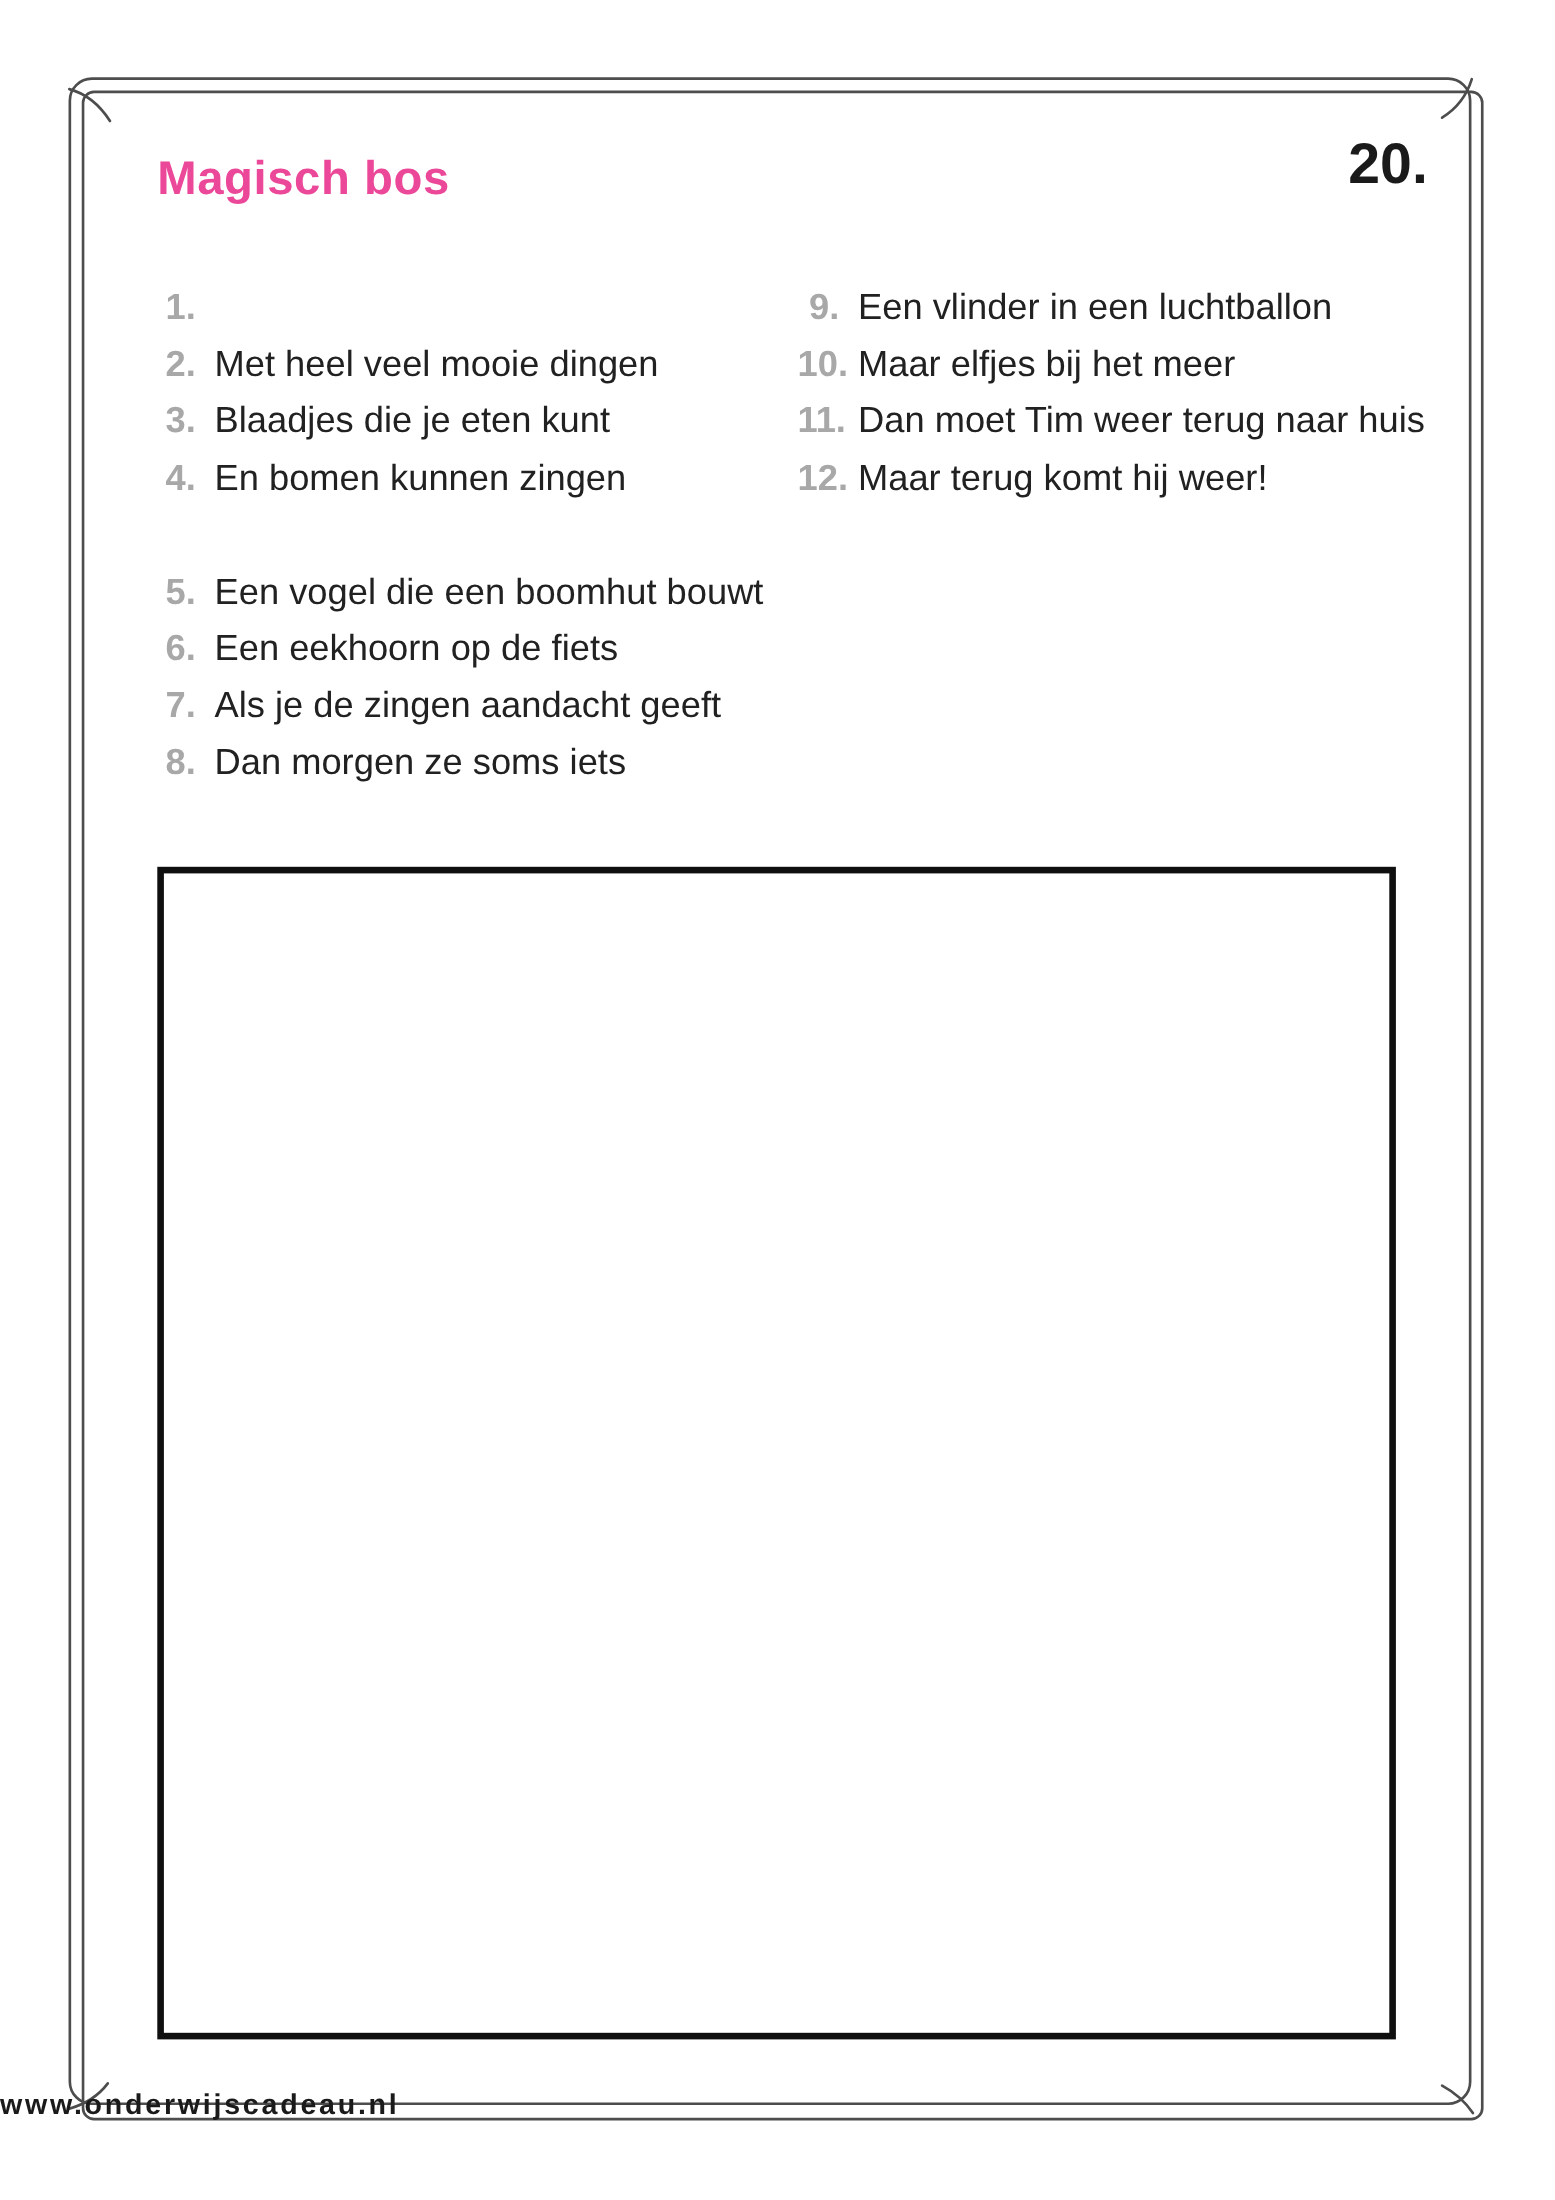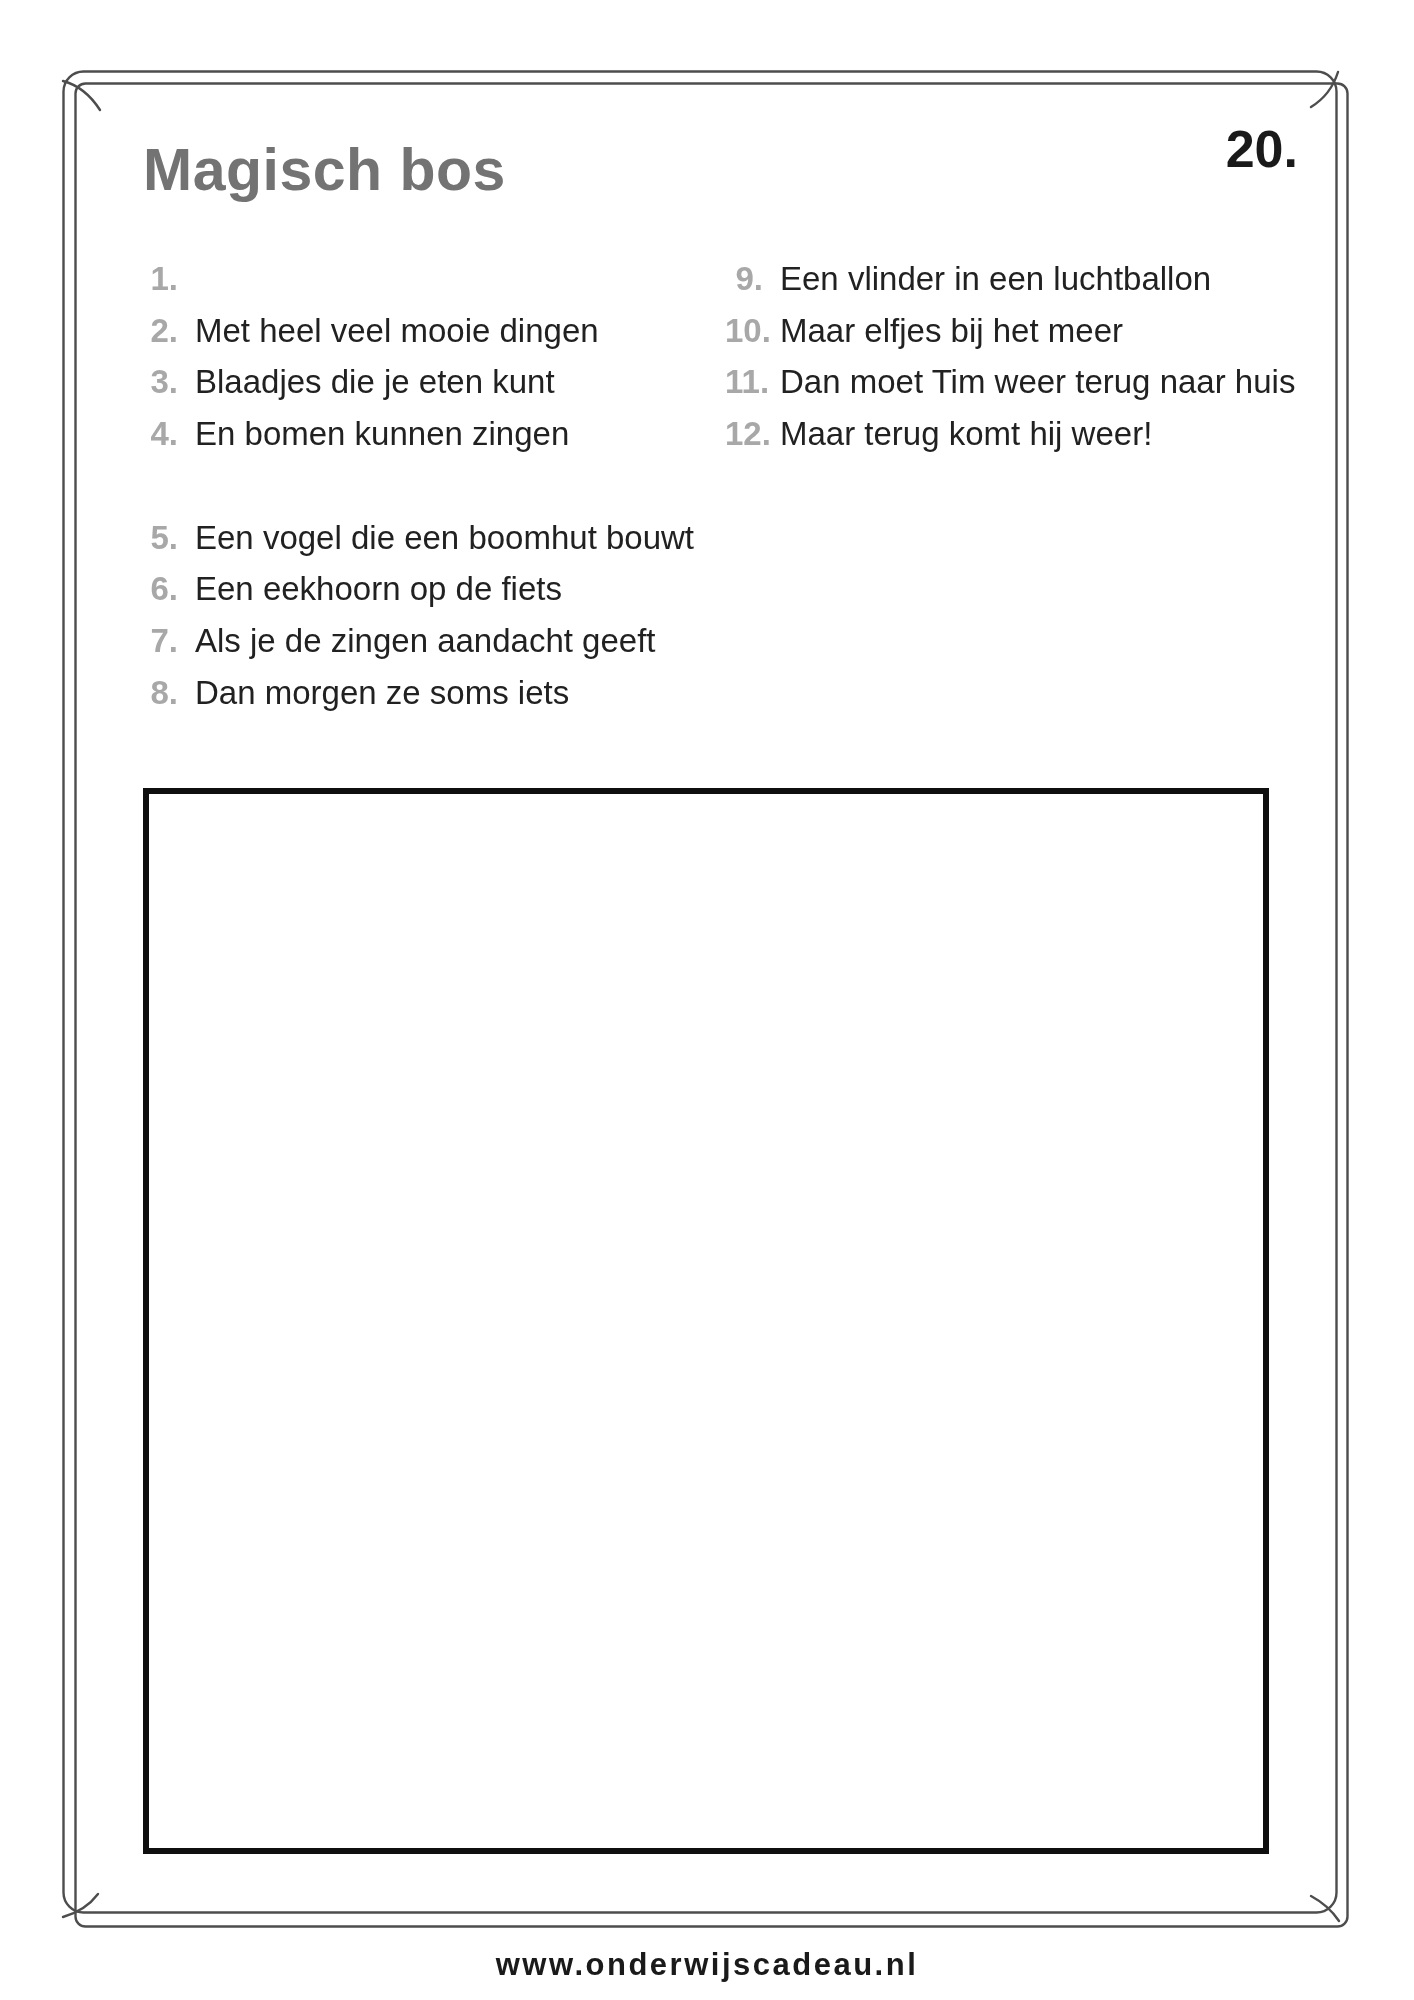--- a/index.html
+++ b/index.html
@@ -17,22 +17,22 @@
   }
   .page-number {
     position: absolute;
     top: 123px; right: 116px;
     font-size: 52px; font-weight: 700; line-height: 1;
     color: #1a1a1a;
   }
   .page-title {
     position: absolute;
     left: 143px; top: 141px;
-    font-size: 59px; font-weight: 700; line-height: 1;
-    color: #737373;
+    font-size: 43px; font-weight: 700; line-height: 1;
+    color: #ec4899;
     letter-spacing: 0.5px;
   }
   .poem-col {
     position: absolute;
     top: 253px;
     list-style: none;
   }
   .poem-col.left  { left: 140px; }
   .poem-col.right { left: 725px; }
   .poem-row {
@@ -56,24 +56,24 @@
   }
   .drawing-box {
     position: absolute;
     left: 143px; top: 788px;
     width: 1126px; height: 1066px;
     border: 6px solid #0f0f0f;
     background: #ffffff;
   }
   .footer-url {
     position: absolute;
-    left: 0; top: 1949px;
+    left: 0; top: 1900px;
     width: 100%;
-    text-align: center;
-    font-size: 31px; font-weight: 700; line-height: 1;
+    text-align: left;
+    font-size: 26px; font-weight: 700; line-height: 1;
     letter-spacing: 2.5px;
     color: #1a1a1a;
   }
 </style>
 </head>
 <body>
 
 <svg class="frame-svg" viewBox="0 0 1414 2000" xmlns="http://www.w3.org/2000/svg">
   <g fill="none" stroke="#4d4d4d" stroke-width="2.4" stroke-linecap="round">
     <rect x="63.5" y="71.5" width="1273" height="1841" rx="20"></rect>

